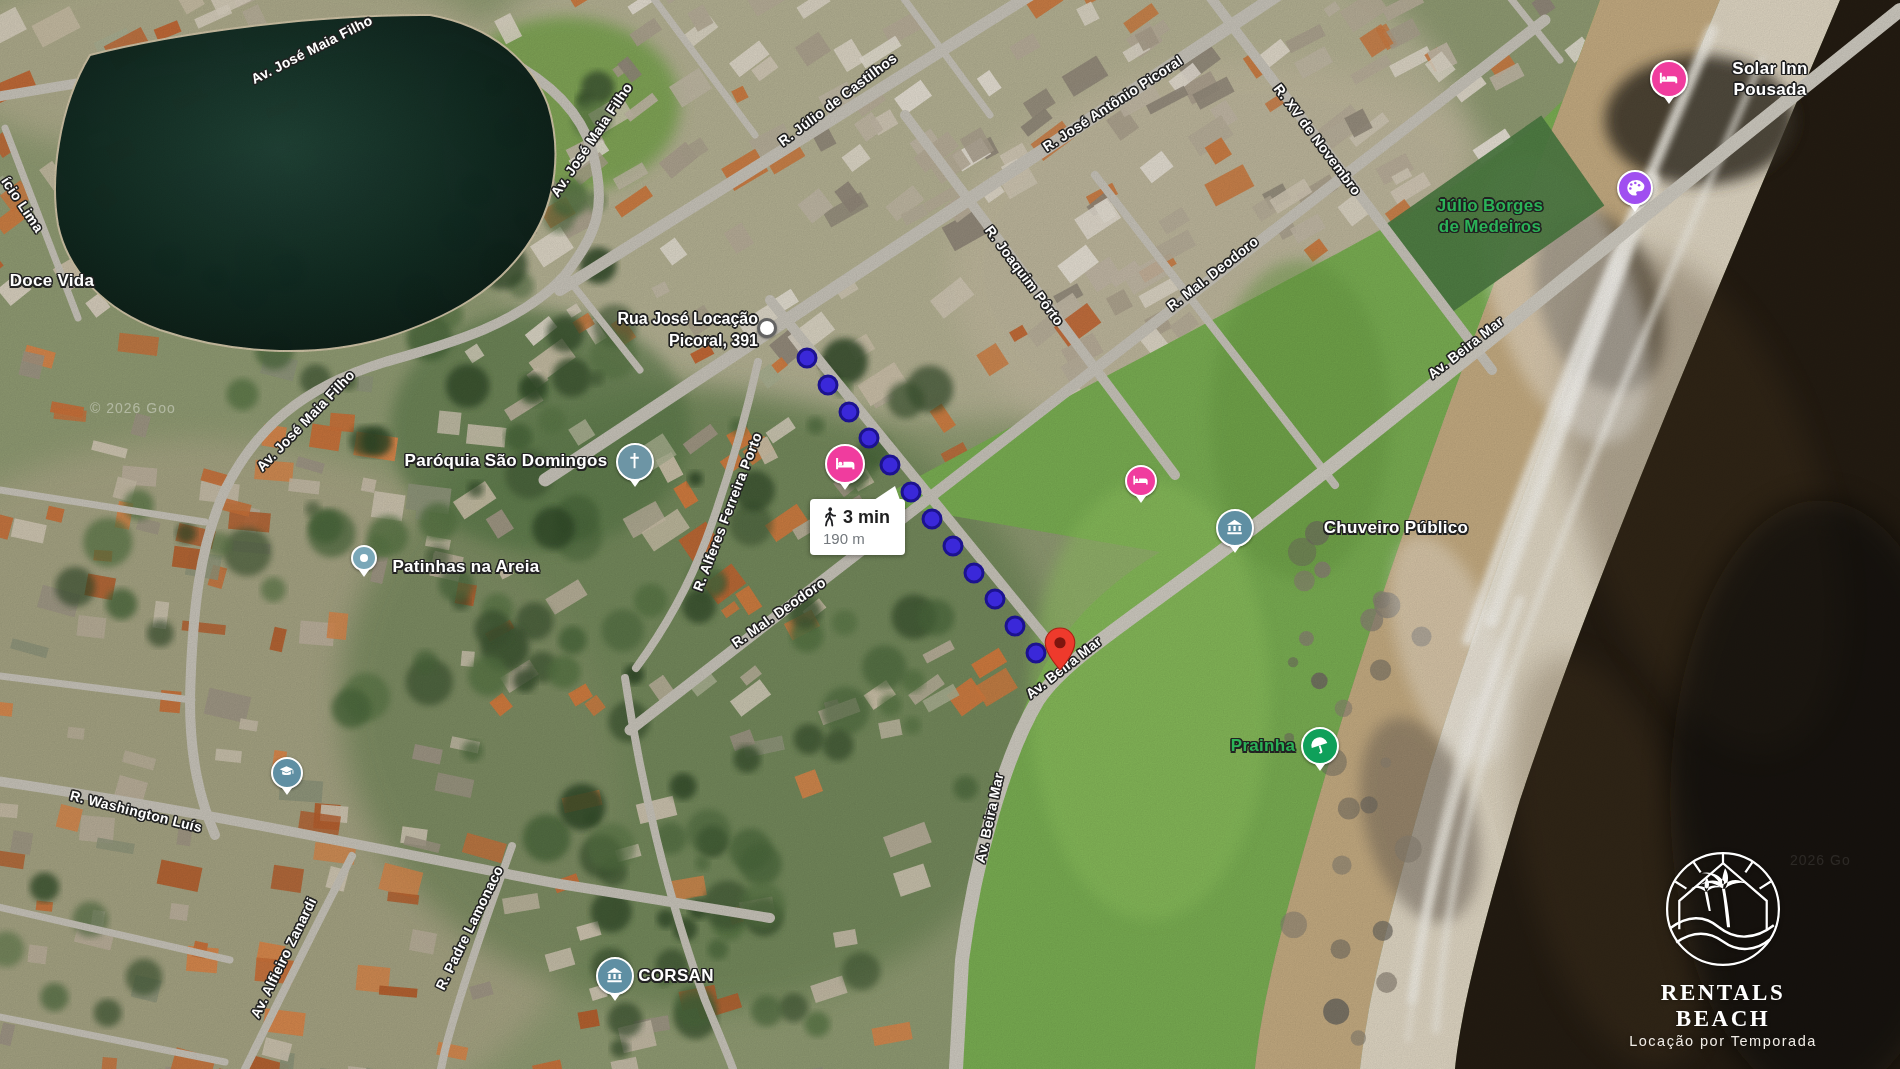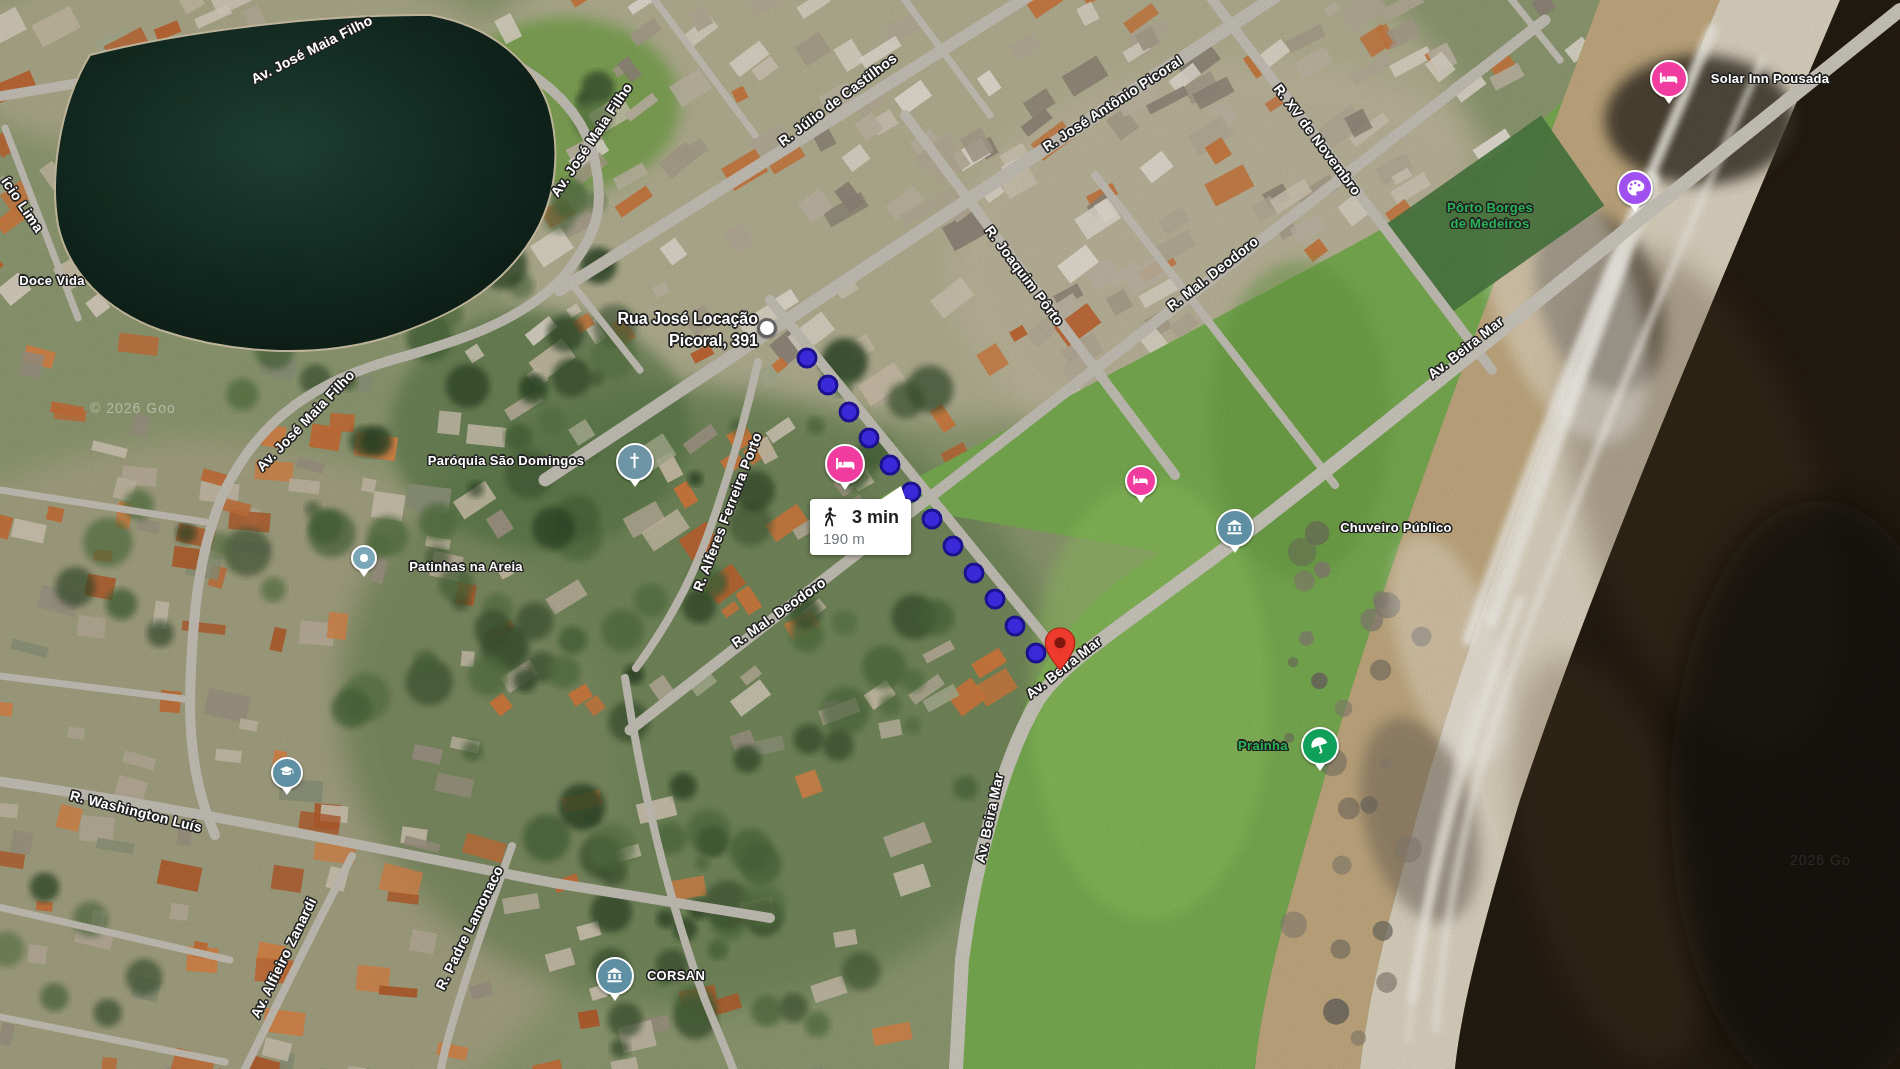--- a/index.html
+++ b/index.html
@@ -8,21 +8,21 @@
   .viewport svg.bg{position:absolute;left:0;top:0;z-index:0;}
 
   
   .street-label,.poi-label{
     position:absolute;white-space:pre-line;text-align:center;
     color:#fff;font-weight:bold;font-size:14px;letter-spacing:.3px;line-height:1.25;
     text-shadow:-1.2px -1.2px 0 #222,1.2px -1.2px 0 #222,-1.2px 1.2px 0 #222,
                  1.2px 1.2px 0 #222,0 -1.5px 0 #222,0 1.5px 0 #222,
                 -1.5px 0 0 #222,1.5px 0 0 #222;
     z-index:3;pointer-events:none;}
-  .poi-label{font-size:13px;z-index:4;}
+  .poi-label{font-size:17px;z-index:4;}
   .poi-label.green,.street-label.green{color:#2bb257;}
 
   
   .poi-pin{position:absolute;z-index:4;border-radius:50%;
     border:2.5px solid #fff;box-shadow:0 1px 3px rgba(0,0,0,.45);
     display:flex;align-items:center;justify-content:center;}
   .poi-pin::after{content:"";position:absolute;left:50%;bottom:-8px;
     transform:translateX(-50%);width:0;height:0;
     border-left:5px solid transparent;border-right:5px solid transparent;
     border-top:7px solid #fff;}
@@ -33,21 +33,21 @@
   .route-dot{position:absolute;width:21px;height:21px;border-radius:50%;
     background:#3a28d9;border:3px solid #1c128f;box-sizing:border-box;
     transform:translate(-50%,-50%);z-index:5;}
   .origin-marker{position:absolute;width:20px;height:20px;border-radius:50%;
     background:#fff;border:3.5px solid #636363;box-sizing:border-box;
     transform:translate(-50%,-50%);z-index:5;box-shadow:0 1px 2px rgba(0,0,0,.4);}
   .dest-pin{position:absolute;z-index:6;transform:translate(-50%,-100%);}
   .route-bubble{position:absolute;z-index:7;background:#fff;border-radius:4px;
     box-shadow:0 1px 5px rgba(0,0,0,.4);padding:7px 12px 8px 11px;min-width:72px;}
   .route-bubble .ptr{position:absolute;top:-13px;right:5px;}
-  .rb-row{display:flex;align-items:flex-end;gap:14px;}
+  .rb-row{display:flex;align-items:flex-end;gap:5px;}
   .rb-duration{font-size:18px;font-weight:bold;color:#1f1f1f;}
   .rb-distance{font-size:15px;color:#73787d;margin-top:2px;margin-left:2px;}
 
   
   .prop-badge{position:absolute;z-index:7;background:#ffe600;color:#151515;
     font-family:"Liberation Serif",serif;font-weight:600;font-size:30px;
     padding:3px 16px 6px;border-radius:9px;}
   .prop-address{position:absolute;z-index:6;color:#fff;font-weight:bold;
     font-size:16px;text-align:right;line-height:1.4;
     text-shadow:-1.3px -1.3px 0 #222,1.3px -1.3px 0 #222,-1.3px 1.3px 0 #222,
@@ -801,21 +801,21 @@
     </div>
   <div id="poi-layer">
       <div class="poi-label" style="left: 52px; top: 281px; transform: translate(-50%, -50%);">Doce Vida</div>
       <div class="poi-label" style="left: 1770px; top: 79px; transform: translate(-50%, -50%);">Solar Inn Pousada</div>
       <div class="poi-pin" style="height: 34px; width: 34px; left: 1650px; top: 60px; background: rgb(240, 60, 158);">
         <svg viewBox="0 0 24 24">
           <circle cx="7.2" cy="11.5" r="2"></circle>
           <path d="M10.2 9.5 h7.6 a3.2 3.2 0 0 1 3.2 3.2 V17 h-2 v-1.8 H5 V17 H3 V6 h2 v7 h5.2 z"></path>
         </svg>
       </div>
-      <div class="poi-label green" style="left: 1490px; top: 216px; transform: translate(-50%, -50%);">Pôrto Borges
+      <div class="poi-label green" style="left: 1490px; top: 216px; transform: translate(-50%, -50%);">Júlio Borges
 de Medeiros</div>
       <div class="poi-pin" style="height: 32px; width: 32px; left: 1617px; top: 170px; background: rgb(160, 79, 240);">
         <svg viewBox="0 0 24 24">
           <path d="M12 3.5 a8.5 8.5 0 1 0 .2 17 c1.8 0 2.4-1.2 1.5-2.3 c-.9-1.2 .1-2.5 1.7-2.5 h1.8 a5.3 5.3 0 0 0 3.3-9.4 A8.5 8.5 0 0 0 12 3.5 z"></path>
           <circle cx="8" cy="8.2" r="1.4" fill="#a04ff0"></circle>
           <circle cx="12.5" cy="6.6" r="1.4" fill="#a04ff0"></circle>
           <circle cx="16.6" cy="9" r="1.4" fill="#a04ff0"></circle>
           <circle cx="7" cy="12.6" r="1.4" fill="#a04ff0"></circle>
         </svg>
       </div>
@@ -913,13 +913,30 @@
   <svg class="dest-pin" id="dest-pin" width="32" height="44" viewBox="0 0 24 33" style="left: 1060px; top: 671px;">
     <path d="M12 .8 C5.8 .8 .9 5.7 .9 11.9 c0 8.3 11.1 20.3 11.1 20.3 s11.1-12 11.1-20.3 C23.1 5.7 18.2 .8 12 .8 z" fill="#ee3a2c" stroke="#a92015" stroke-width=".8"></path>
     <circle cx="12" cy="11.8" r="4.2" fill="#7e150e"></circle>
   </svg>
 
   <div class="origin-marker" id="origin-marker" style="left: 767px; top: 328px;"></div>
 
   <div class="map-copyright" style="left:90px;top:400px">© 2026 Goo</div>
   <div class="map-copyright dim" style="left:1790px;top:852px">2026 Go</div>
 
+  <div class="brand-logo" style="left:1628px;top:848px;width:190px">
+    <svg width="122" height="122" viewBox="0 0 120 120" fill="none" stroke="#fff" stroke-width="2.2">
+      <circle cx="60" cy="60" r="55"></circle>
+      <path d="M17 80 V52 L60 15 L103 52 V80"></path>
+      <path d="M60 15 L60 5 M38 24 L31 14 M82 24 L89 14 M24 40 L13 33 M96 40 L107 33"></path>
+      <path d="M8 79 C25 66 42 66 56 78 C72 91 92 90 110 76" stroke-width="2.4"></path>
+      <path d="M14 93 C30 82 46 82 60 92 C75 103 93 101 106 90" stroke-width="2.4"></path>
+      <g fill="#fff" stroke="none">
+        <path d="M64 78 C62 62 61 50 59 40 l3 0 C64 52 66 64 67 78 z"></path>
+        <path d="M60 40 C52 34 45 33 38 36 C46 30 55 31 61 36 C67 30 76 30 83 35 C76 33 68 35 62 40 C66 33 66 26 62 20 C60 26 58 33 60 40 C54 28 47 24 38 25 C47 22 56 26 61 33 z"></path>
+        <path d="M46 62 C44 54 43 48 42 43 l2.5 0 C46 49 47 55 48 62 z"></path>
+        <path d="M43 43 C38 39 33 38 28 40 C34 36 40 37 44 40 C48 36 54 36 59 39 C54 38 48 39 44 43 C47 38 47 33 44 29 C42 33 41 38 43 43 z"></path>
+      </g>
+    </svg>
+    <div class="logo-title">RENTALS BEACH</div>
+    <div class="logo-sub">Locação por Temporada</div>
+  </div>
 </div>
 
 </body></html>

